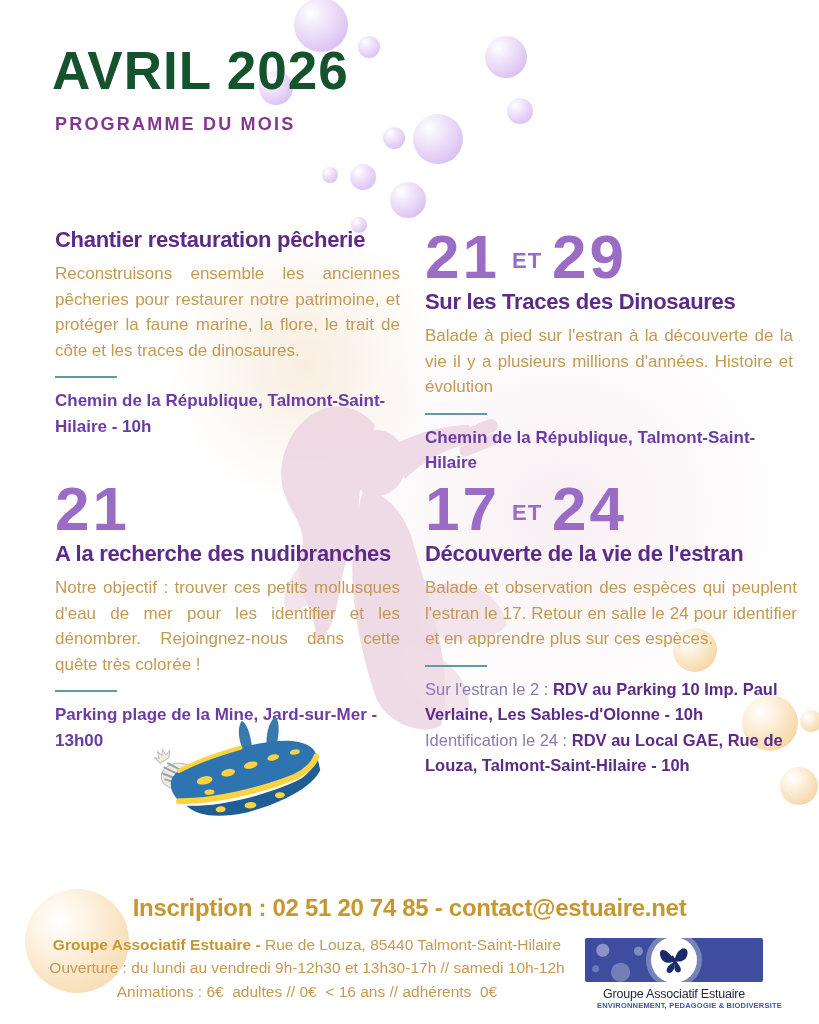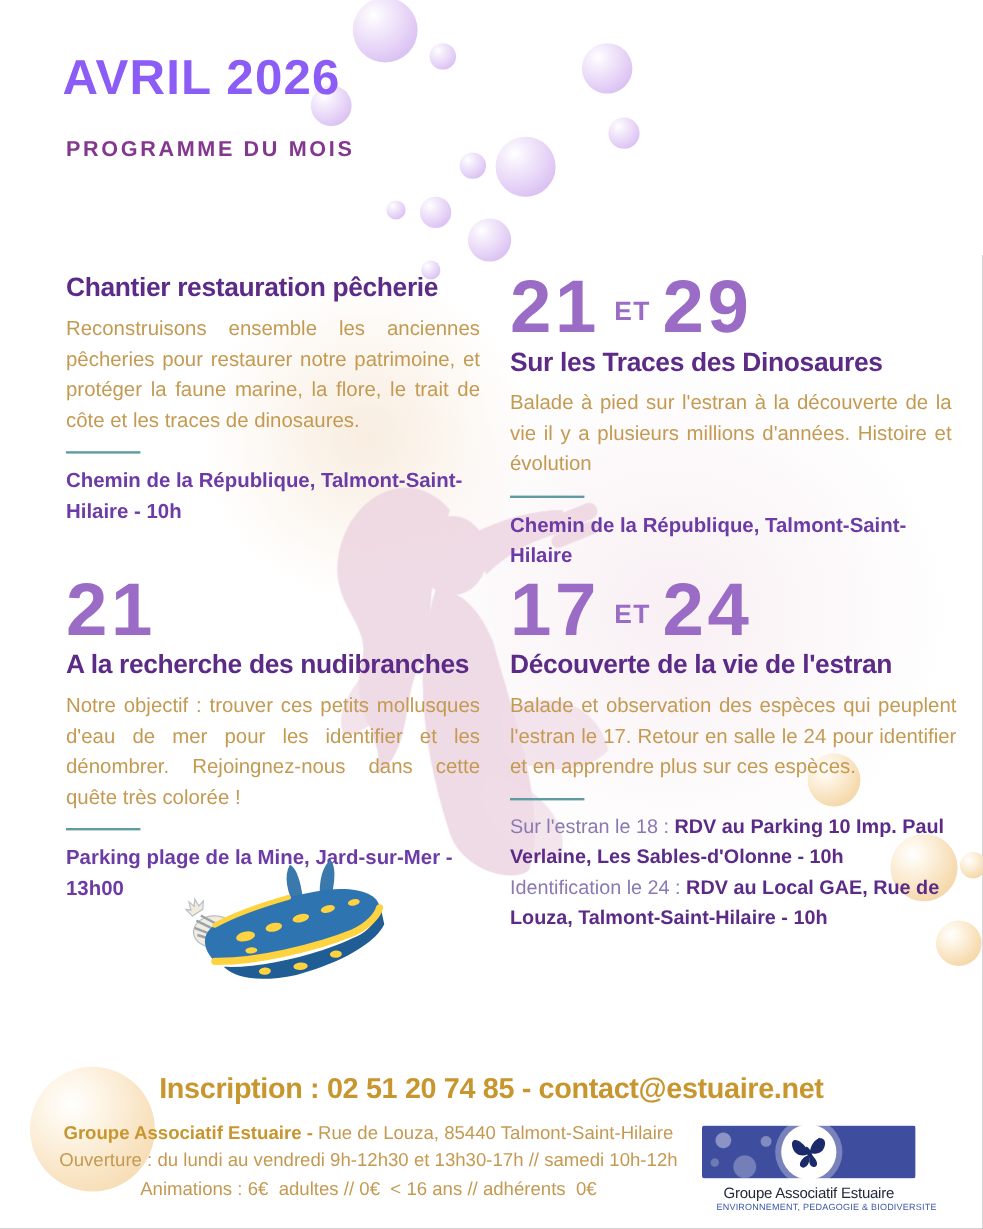--- a/index.html
+++ b/index.html
@@ -9,21 +9,21 @@
   }
   .layer{position:absolute;}
   
   .wash{border-radius:50%; pointer-events:none; z-index:0;}
   .watermark-svg{z-index:0; pointer-events:none;}
   
   .bub{position:absolute; border-radius:50%; z-index:1; pointer-events:none;}
   .bub-l{background:radial-gradient(circle at 32% 28%, #ffffff 0%, #f4ecfb 22%, #e6d3f7 55%, #d6bcf0 85%, #cdb0ec 100%);}
   .bub-p{background:radial-gradient(circle at 33% 30%, #ffffff 0%, #fdf3e2 25%, #f7ddb4 65%, #f0cf9c 100%);}
   
-  .title{left:52px; top:44px; font-size:41px; font-weight:800; letter-spacing:1px; color:#8b5cf6; z-index:2; line-height:1;}
+  .title{left:52px; top:44px; font-size:53px; font-weight:800; letter-spacing:1px; color:#14532d; z-index:2; line-height:1;}
   .subtitle{left:55px; top:114px; font-size:18px; font-weight:600; letter-spacing:2.2px; color:#84378f; z-index:2;}
   
   .event{position:absolute; z-index:2;}
   #e1{left:55px;  top:226px; width:345px;}
   #e2{left:425px; top:226px; width:368px;}
   #e3{left:55px;  top:478px; width:345px;}
   #e4{left:425px; top:478px; width:372px;}
   .dates{font-size:62px; font-weight:800; color:#9b6cc5; line-height:1; letter-spacing:3px; white-space:nowrap;}
   .dates .conj{display:inline-block; font-size:22px; letter-spacing:1px; transform:translateY(-10px); margin:0 10px 0 12px;}
   .event-title{margin:2px 0 9px; font-size:22px; font-weight:700; color:#5c2b87; letter-spacing:-0.3px; line-height:1.1;}
@@ -50,21 +50,21 @@
       radial-gradient(circle 10px at 20% 78%, rgba(255,255,255,0.28) 0 9px, transparent 10px),
       radial-gradient(circle 5px at 30% 30%, rgba(255,255,255,0.35) 0 4px, transparent 5px),
       radial-gradient(circle 4px at 6% 70%, rgba(255,255,255,0.25) 0 3px, transparent 4px),
       radial-gradient(circle 8px at 42% 55%, rgba(255,255,255,0.22) 0 7px, transparent 8px),
       radial-gradient(circle 4px at 55% 25%, rgba(255,255,255,0.22) 0 3px, transparent 4px),
       #3e4d9e;}
   .logo-circle{position:absolute; left:50%; top:50%; transform:translate(-50%,-50%);
     width:46px; height:46px; background:#ffffff; border-radius:50%;
     box-shadow:0 0 0 5px rgba(255,255,255,0.30); display:flex; align-items:center; justify-content:center;}
   .logo-name{margin-top:5px; font-size:12.5px; font-weight:400; color:#23283d; letter-spacing:-0.2px; white-space:nowrap;}
-  .logo-tagline{font-size:7.5px; font-weight:400; color:#3b57a8; letter-spacing:0.2px; white-space:nowrap;padding-left:12px;}
+  .logo-tagline{font-size:7.5px; font-weight:700; color:#3b57a8; letter-spacing:0.2px; white-space:nowrap;padding-left:12px;}
 </style>
 </head>
 <body>
 
 <div class="poster">
 
   <div class="layer wash" style="left:165px; top:225px; width:280px; height:280px;
               background:radial-gradient(ellipse at center, rgba(248,236,222,0.95) 0%, rgba(248,236,222,0.0) 70%);"></div>
   <div class="layer wash" style="left:330px; top:300px; width:460px; height:420px;
               background:radial-gradient(ellipse at center, rgba(243,226,234,0.55) 0%, rgba(243,226,234,0.0) 72%);"></div>
@@ -128,21 +128,21 @@
     <p class="event-desc">Notre objectif : trouver ces petits mollusques d'eau de mer pour les identifier et les dénombrer. Rejoingnez-nous dans cette quête très colorée !</p>
     <div class="divider"></div>
     <p class="event-loc">Parking plage de la Mine, Jard-sur-Mer - 13h00</p>
   </section>
 
   <section class="event" id="e4">
     <div class="dates"><span>17</span><span class="conj">ET</span><span>24</span></div>
     <h2 class="event-title">Découverte de la vie de l'estran</h2>
     <p class="event-desc">Balade et observation des espèces qui peuplent l'estran le 17. Retour en salle le 24 pour identifier et en apprendre plus sur ces espèces.</p>
     <div class="divider"></div>
-    <p class="rdv"><span class="lbl">Sur l'estran le 18 : </span><span class="bld">RDV au Parking 10 Imp. Paul Verlaine, Les Sables-d'Olonne - 10h</span><br>
+    <p class="rdv"><span class="lbl">Sur l'estran le 2 : </span><span class="bld">RDV au Parking 10 Imp. Paul Verlaine, Les Sables-d'Olonne - 10h</span><br>
     <span class="lbl">Identification le 24 : </span><span class="bld">RDV au Local GAE, Rue de Louza, Talmont-Saint-Hilaire - 10h</span></p>
   </section>
 
   <svg class="layer nudibranch" width="180" height="108" viewBox="0 0 180 108">
     <g transform="rotate(-4 90 54)">
       <path d="M99,42 C93,27 91,14 97,5 C104,9 106,27 106,42 Z" fill="#3a79ab"></path>
       <path d="M120,36 C120,19 124,9 131,3 C136,10 133,25 128,38 Z" fill="#3a79ab"></path>
       <path d="M36,86 C70,90 122,80 152,67 C161,62 168,54 170,46 L172,60 C163,76 132,90 96,97 C66,101 46,97 36,86 Z" fill="#1f5d94"></path>
       <ellipse cx="70" cy="92" rx="5" ry="3" fill="#ffd23f"></ellipse>
       <ellipse cx="100" cy="90" rx="6" ry="3.2" fill="#ffd23f"></ellipse>

